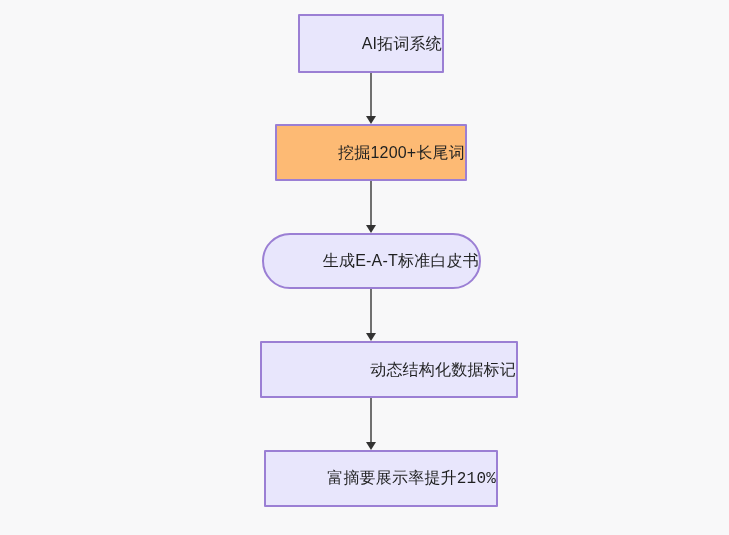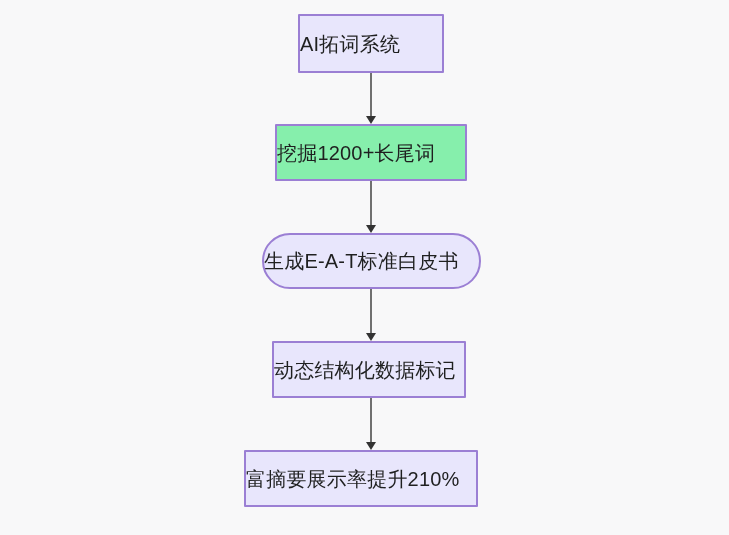--- a/index.html
+++ b/index.html
@@ -19,23 +19,23 @@
     height: 535px;
   }
   .node {
     position: absolute;
     box-sizing: border-box;
     background: #e8e6fc;
     border: 2px solid #9b7fd4;
     border-radius: 1px;
     display: flex;
     align-items: center;
-    justify-content: flex-start;
+    justify-content: flex-end;
     color: #1f2020;
-    font-size: 20px;
+    font-size: 16px;
     line-height: 1;
     letter-spacing: 0.2px;
     white-space: nowrap;
     user-select: none;
   }
   .edge {
     position: absolute;
     width: 0;
     pointer-events: none;
   }
@@ -64,44 +64,44 @@
 
   <div class="node" style="left: 298px; top: 14px; width: 146px; height: 59px; background: rgb(232, 230, 252); border-color: rgb(155, 127, 212); color: rgb(31, 32, 32);">
     <span>AI拓词系统</span>
   </div>
 
   <div class="edge" style="left: 371px; top: 73px; height: 51px;">
     <div class="line" style="height: 44px; background: rgb(112, 112, 112);"></div>
     <div class="head" style="border-top-color: rgb(51, 51, 51);"></div>
   </div>
 
-  <div class="node" style="left: 275px; top: 124px; width: 192px; height: 57px; background: #86efac; border-color: rgb(155, 127, 212); color: rgb(31, 32, 32);">
+  <div class="node" style="left: 275px; top: 124px; width: 192px; height: 57px; background: #fdba74; border-color: rgb(155, 127, 212); color: rgb(31, 32, 32);">
     <span>挖掘1200+长尾词</span>
   </div>
 
   <div class="edge" style="left: 371px; top: 181px; height: 52px;">
     <div class="line" style="height: 45px; background: rgb(112, 112, 112);"></div>
     <div class="head" style="border-top-color: rgb(51, 51, 51);"></div>
   </div>
 
   <div class="node" style="left: 262px; top: 233px; width: 219px; height: 56px; background: rgb(232, 230, 252); border-color: rgb(155, 127, 212); color: rgb(31, 32, 32); border-radius: 28px;">
     <span>生成E-A-T标准白皮书</span>
   </div>
 
   <div class="edge" style="left: 371px; top: 289px; height: 52px;">
     <div class="line" style="height: 45px; background: rgb(112, 112, 112);"></div>
     <div class="head" style="border-top-color: rgb(51, 51, 51);"></div>
   </div>
 
-  <div class="node" style="left: 272px; top: 341px; width: 194px; height: 57px; background: rgb(232, 230, 252); border-color: rgb(155, 127, 212); color: rgb(31, 32, 32);">
+  <div class="node" style="left: 260px; top: 341px; width: 258px; height: 57px; background: rgb(232, 230, 252); border-color: rgb(155, 127, 212); color: rgb(31, 32, 32);">
     <span>动态结构化数据标记</span>
   </div>
 
   <div class="edge" style="left: 371px; top: 398px; height: 52px;">
     <div class="line" style="height: 45px; background: rgb(112, 112, 112);"></div>
     <div class="head" style="border-top-color: rgb(51, 51, 51);"></div>
   </div>
 
-  <div class="node" style="left: 244px; top: 450px; width: 234px; height: 57px; background: rgb(232, 230, 252); border-color: rgb(155, 127, 212); color: rgb(31, 32, 32);">
+  <div class="node" style="left: 264px; top: 450px; width: 234px; height: 57px; background: rgb(232, 230, 252); border-color: rgb(155, 127, 212); color: rgb(31, 32, 32); font-family: Liberation Mono, monospace;">
     <span>富摘要展示率提升210%</span>
   </div>
 
 </div>
 
 </body></html>

